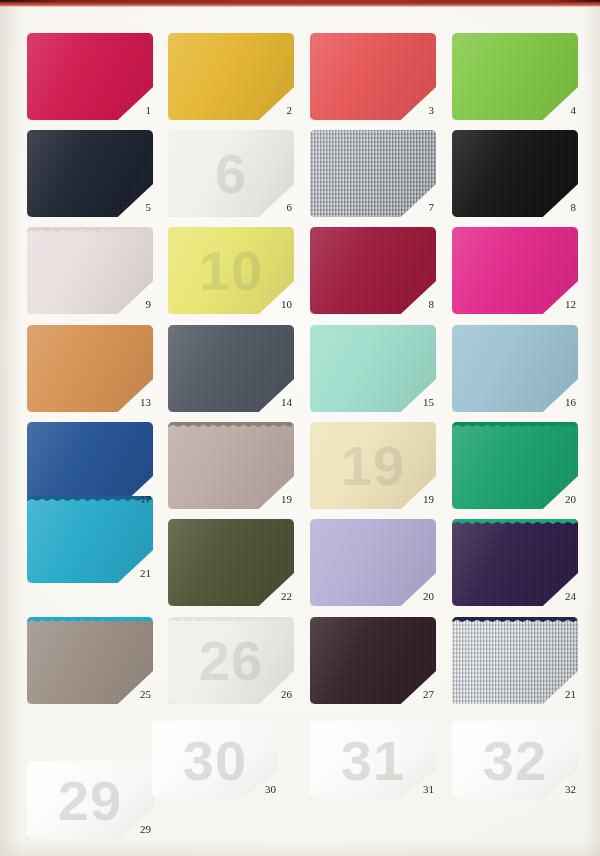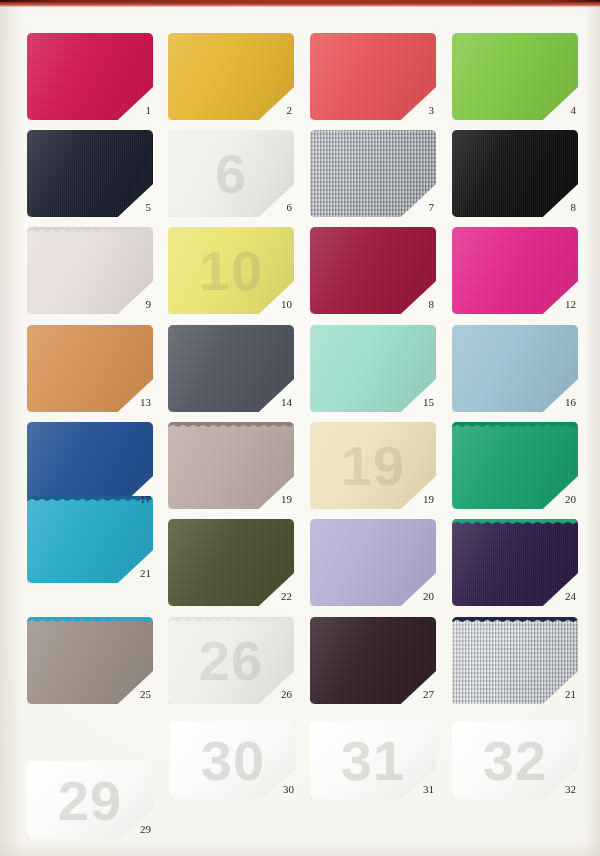--- a/index.html
+++ b/index.html
@@ -493,21 +493,21 @@
         <div class="swatch-wrap" style="width: 126px; height: 78px;">
           <div class="chip blank">
             <div class="base"></div>
             <div class="weave"></div>
             <div class="ghost-num strong">29</div>
             <div class="sheen"></div>
           </div>
         </div>
         <div class="num" style="left: 102px; top: 62px; width: 22px;">29</div>
       </div>
-      <div class="cell" style="left: 170px; top: 721px; width: 126px; height: 78px;">
+      <div class="cell" style="left: 152px; top: 721px; width: 126px; height: 78px;">
         <div class="swatch-wrap" style="width: 126px; height: 78px;">
           <div class="chip blank">
             <div class="base"></div>
             <div class="weave"></div>
             <div class="ghost-num strong">30</div>
             <div class="sheen"></div>
           </div>
         </div>
         <div class="num" style="left: 102px; top: 62px; width: 22px;">30</div>
       </div>

